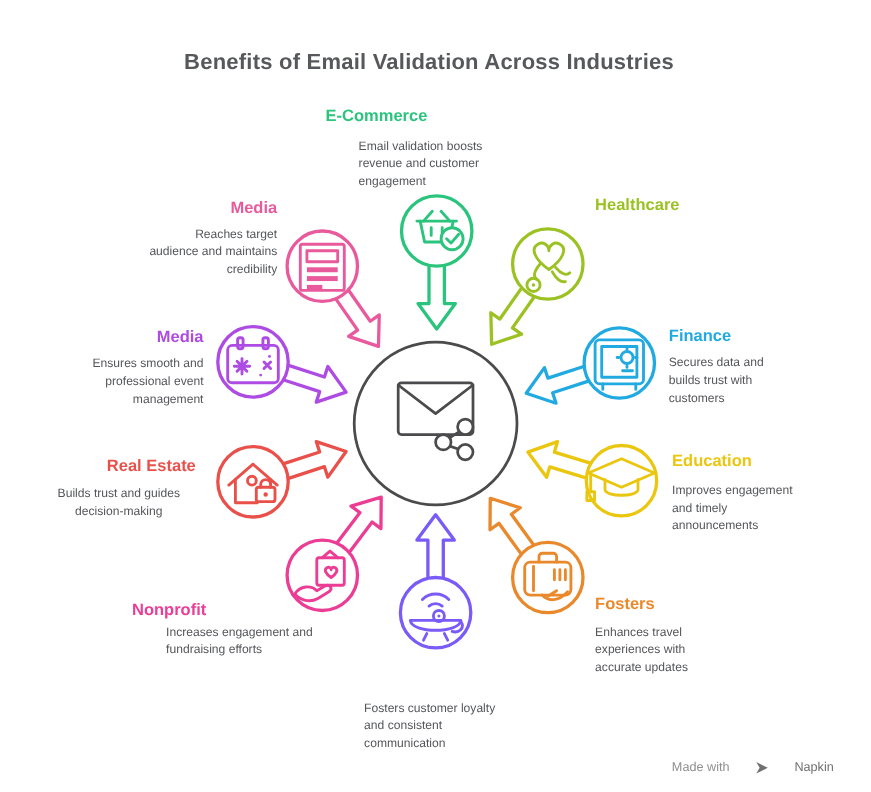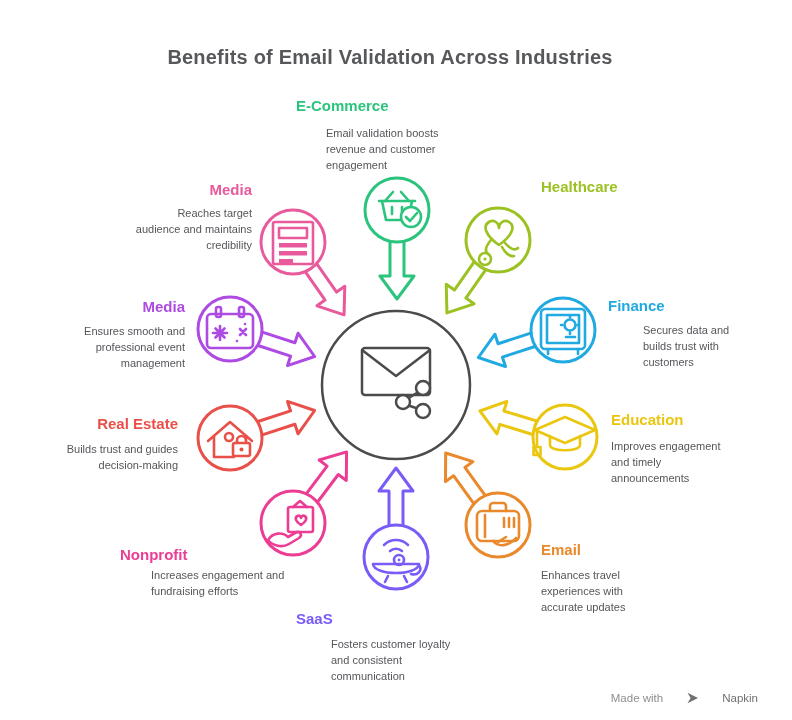--- a/index.html
+++ b/index.html
@@ -78,21 +78,21 @@
         <circle cx="87" cy="119" r="6"></circle>
         <circle class="dot" cx="87" cy="119" r="1.6"></circle>
         <path d="M107,103 C112,109 117,111 120,108"></path>
         <path d="M104,107 C107,113 112,117 116,116"></path>
       </g>
     </svg>
   </div>
 
   <div class="industry" style="--c: #21A9E1;">
     <div class="ind-label" style="left:608px;top:297px;">Finance</div>
-    <div class="ind-desc" style="left:608px;top:323px;width:105px;margin-left:35px;">Secures data and builds trust with customers</div>
+    <div class="ind-desc" style="left:608px;top:323px;width:105px;">Secures data and builds trust with customers</div>
     <svg class="bubble-svg" style="left:463px;top:230px;" viewBox="0 0 200 200">
       <circle cx="100" cy="100" r="32"></circle>
       <g transform="rotate(162 100 100)">
           <path d="M132.5,93 H166 V83 L189,100 L166,117 V107 H132.5"></path>
         </g>
       <g class="icon">
         <rect x="78" y="79" width="44" height="40" rx="4"></rect>
         <rect x="84" y="85" width="32" height="28"></rect>
         <circle cx="107" cy="95" r="5.5"></circle>
         <path d="M107,87.5 v-1.5 M107,102.5 v1.5 M99.5,95 h-1.5 M114.5,95 h1.5"></path>
@@ -113,40 +113,39 @@
       <g class="icon">
         <path d="M100,80 L130,93 L100,106 L70,93 Z"></path>
         <path d="M85,99 v9 C85,115 115,115 115,108 v-9"></path>
         <path d="M72,94 v16"></path>
         <rect x="68.5" y="110" width="7" height="8"></rect>
       </g>
     </svg>
   </div>
 
   <div class="industry" style="--c: #E9892B;">
-    <div class="ind-label" style="left:541px;top:541px;">Email</div>
+    <div class="ind-label" style="left:541px;top:541px;">Fosters</div>
     <div class="ind-desc" style="left:541px;top:568px;width:110px;">Enhances travel experiences with accurate updates</div>
     <svg class="bubble-svg" style="left:398px;top:425px;" viewBox="0 0 200 200">
       <circle cx="100" cy="100" r="32"></circle>
       <g transform="rotate(234 100 100)">
           <path d="M132.5,93 H166 V83 L189,100 L166,117 V107 H132.5"></path>
         </g>
       <g class="icon">
         <rect x="79" y="86" width="42" height="30" rx="5"></rect>
         <path d="M92,86 v-5 a3,3 0 0 1 3,-3 h10 a3,3 0 0 1 3,3 v5"></path>
         <path d="M87,90 v22"></path>
         <path d="M106,93 v9 M111,93 v9 M116,93 v9"></path>
         <path d="M95,116 C100,122 110,122 118,113"></path>
         <path d="M100,117 l8,-5"></path>
       </g>
     </svg>
   </div>
 
   <div class="industry" style="--c: #7A5BF7;">
-    <div class="ind-label ta-c" style="left:296px;top:610px;width:200px;">SaaS</div>
     <div class="ind-desc ta-c" style="left:331px;top:637px;width:130px;">Fosters customer loyalty and consistent communication</div>
     <svg class="bubble-svg" style="left:296px;top:457px;" viewBox="0 0 200 200">
       <circle cx="100" cy="100" r="32"></circle>
       <g transform="rotate(270 100 100)">
           <path d="M132.5,93 H166 V83 L189,100 L166,117 V107 H132.5"></path>
         </g>
       <g class="icon">
         <path d="M88,88 a17,17 0 0 1 24,0"></path>
         <path d="M94,94 a9,9 0 0 1 12,0"></path>
         <circle cx="103" cy="103" r="5"></circle>
@@ -170,21 +169,21 @@
         <rect x="95" y="84" width="25" height="25" rx="2"></rect>
         <path d="M100,84 l7,-6 l7,6"></path>
         <path d="M108,102 c-5,-3.5 -7,-7 -3.5,-9 c2,-1 3.5,0.5 3.5,2 c0,-1.5 1.5,-3 3.5,-2 c3.5,2 1.5,5.5 -3.5,9 z"></path>
         <path d="M75,117 C80,109 90,109 95,114 L102,110 C107,107 110,112 106,115 L96,121 C89,125 80,123 75,117 Z"></path>
       </g>
     </svg>
   </div>
 
   <div class="industry" style="--c: #E9504A;">
     <div class="ind-label ta-r" style="left:18px;top:415px;width:160px;">Real Estate</div>
-    <div class="ind-desc ta-r" style="left:38px;top:442px;width:140px;">Builds trust and guides decision-making</div>
+    <div class="ind-desc ta-r" style="left:38px;top:442px;width:140px;text-align:center;">Builds trust and guides decision-making</div>
     <svg class="bubble-svg" style="left:130px;top:338px;" viewBox="0 0 200 200">
       <circle cx="100" cy="100" r="32"></circle>
       <g transform="rotate(342 100 100)">
           <path d="M132.5,93 H166 V83 L189,100 L166,117 V107 H132.5"></path>
         </g>
       <g class="icon">
         <path d="M78,103 L100,84 L122,103"></path>
         <path d="M84,98 V119 H104"></path>
         <path d="M116,98 v4"></path>
         <circle cx="99" cy="99" r="4"></circle>

